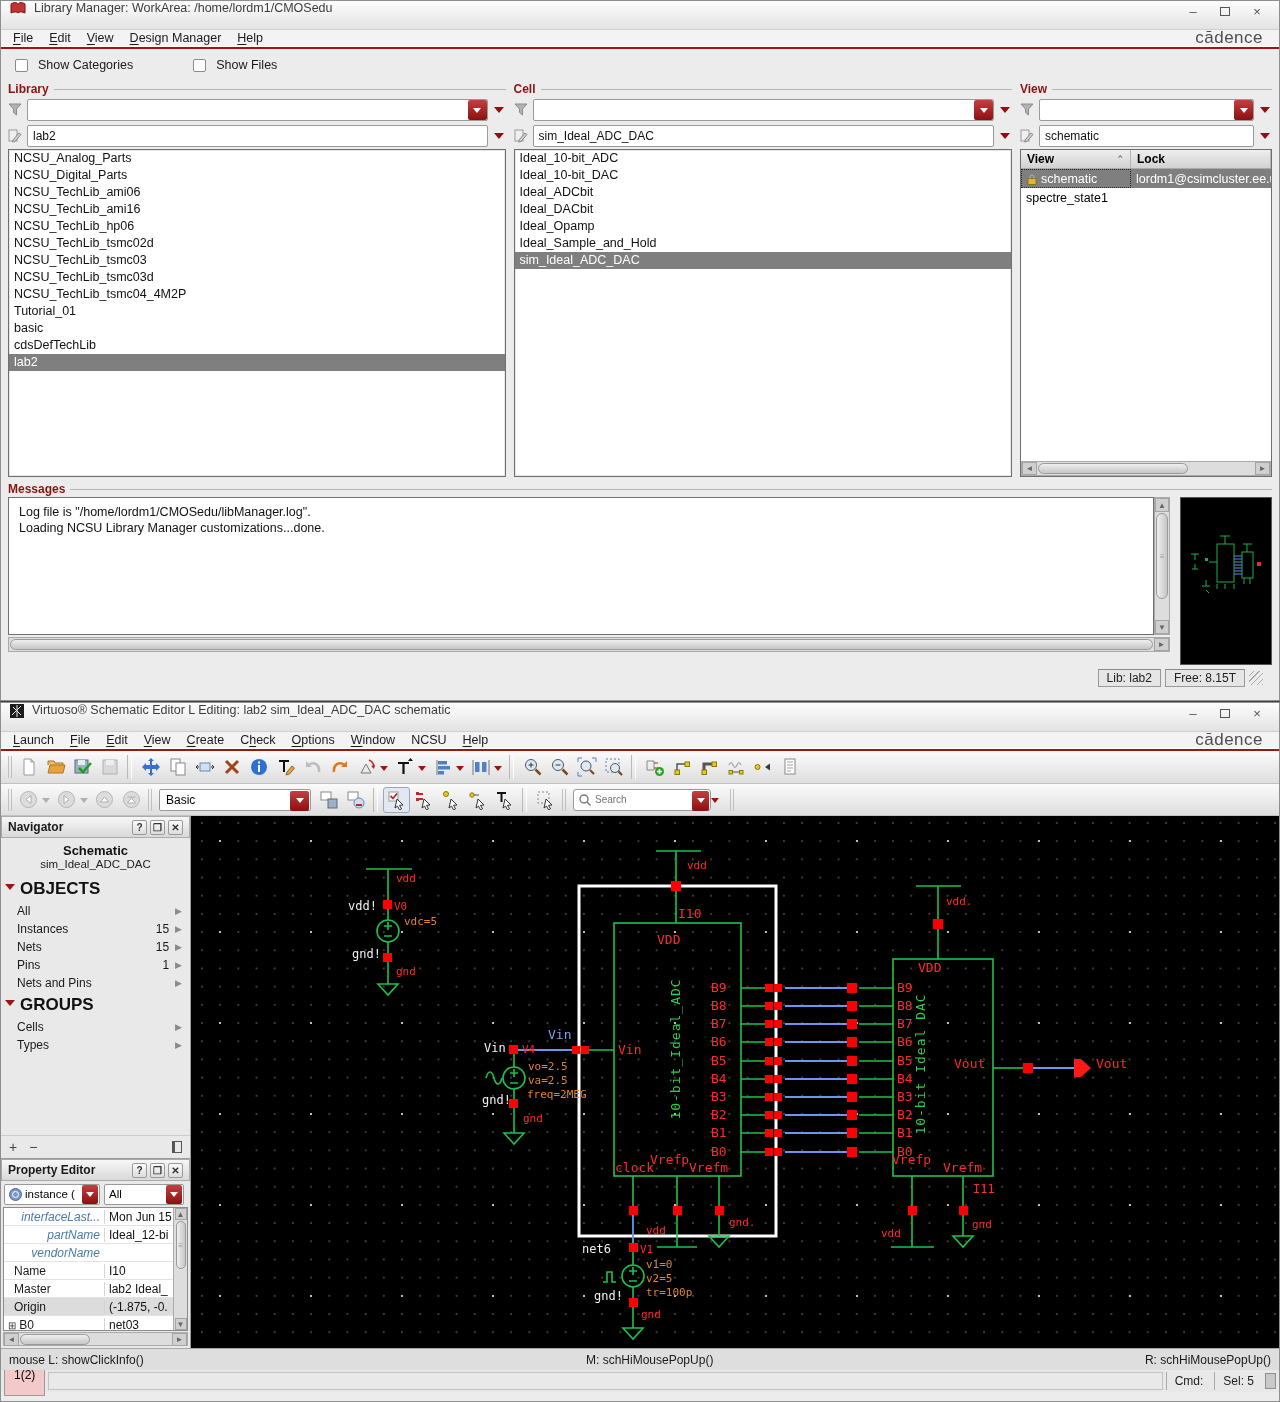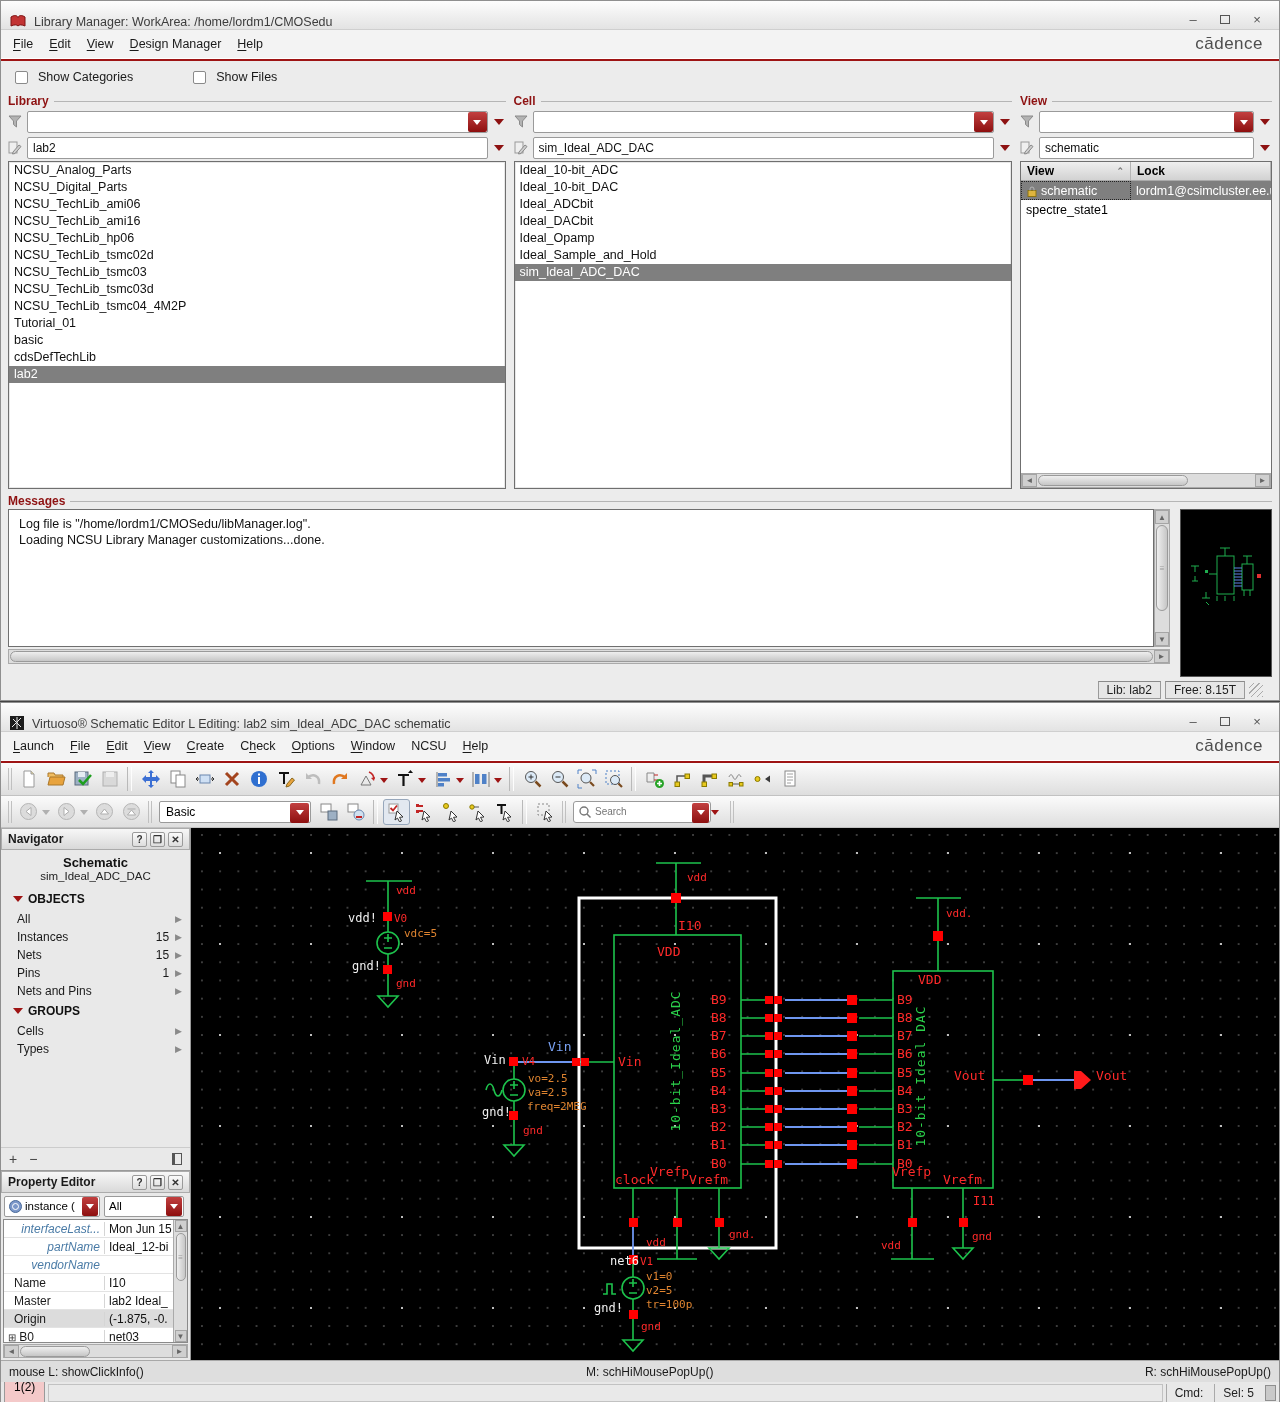--- a/index.html
+++ b/index.html
@@ -1,24 +1,24 @@
 <!DOCTYPE html>
 <html><head>
 <meta charset="utf-8">
 <style>
   *{margin:0;padding:0;box-sizing:border-box;font-family:"Liberation Sans",sans-serif}
   html,body{width:1280px;height:1402px;background:#444;overflow:hidden}
   .win{position:absolute;left:0;width:1280px;background:#ececec;border:1px solid #8f8f8f}
   
-  .titlebar{height:29px;background:linear-gradient(#fdfdfd,#e3e3e3);display:flex;align-items:flex-end;gap:7px;padding:0 8px;border-bottom:1px solid #cfcfcf}
+  .titlebar{height:29px;background:linear-gradient(#fdfdfd,#e3e3e3);display:flex;align-items:flex-start;gap:7px;padding:0 8px;border-bottom:1px solid #cfcfcf}
   .titlebar .ttl{font-size:12.5px;color:#3c3c3c}
   .winbtns{margin-left:auto;display:flex;gap:4px}
   .wbtn{width:28px;height:20px;display:flex;align-items:center;justify-content:center;color:#555;font-size:13px;cursor:default}
   .maxglyph{width:10px;height:9px;border:1px solid #555}
-  .menubar{height:28px;background:#f3f3f3;display:flex;align-items:center;padding:0 4px}
+  .menubar{height:16px;background:#f3f3f3;display:flex;align-items:center;padding:0 4px}
   .mitem{padding:3px 8px;font-size:12.5px;color:#1a1a1a;white-space:nowrap}
   .mitem u{text-underline-offset:2px}
   .cadlogo{margin-left:auto;padding-right:12px;font-size:17px;color:#4e4e4e;letter-spacing:.5px}
   .redbar{height:3px;background:#9e1414;border-top:1px solid #fff}
   .sunkbox{border:1px solid #9a9a9a;border-top-color:#8a8a8a;background:#e6e6e6;font-size:12px;color:#222;padding:1px 8px;white-space:nowrap}
   
   .checkrow{height:32px;display:flex;align-items:center;gap:10px;padding:0 14px}
   .cb{width:13px;height:13px;border:1px solid #8a8a8a;background:#fff;border-radius:2px}
   .cblab{font-size:12.5px;margin-right:50px;color:#1a1a1a}
   .lm-panels{display:flex;gap:8px;padding:0 7px;height:398px}
@@ -75,21 +75,21 @@
   .searchbox input{border:none;outline:none;width:85px;font-size:10px;color:#333;background:transparent}
   .vbody{display:flex;height:532px}
   .dock{width:190px;background:#e9e9e9;border-right:1px solid #9a9a9a;display:flex;flex-direction:column}
   .dhead{height:22px;background:linear-gradient(#f7f7f7,#d9d9d9);border:1px solid #ababab;display:flex;align-items:center;padding:0 6px;font-size:12px;font-weight:bold;color:#1a1a1a;gap:4px}
   .dhbtns{margin-left:auto;display:flex;gap:3px}
   .dhb{width:15px;height:15px;border:1px solid #9a9a9a;background:linear-gradient(#fafafa,#ddd);font-size:10px;display:flex;align-items:center;justify-content:center;color:#333;border-radius:2px}
   .navpane{height:342px;display:flex;flex-direction:column}
   .navdoc{text-align:center;padding:5px 2px 6px}
   .navdoc .t1{font-size:13px;font-weight:bold;color:#111}
   .navdoc .t2{font-size:11.5px;color:#222}
-  .sechead{display:flex;align-items:center;gap:5px;padding:3px 12px;font-size:12px;font-weight:bold;color:#111}
+  .sechead{display:flex;gap:5px;padding:3px 4px;font-size:17px;font-weight:bold;color:#111}
   .sechead:before{content:"";border:5px solid transparent;border-top:6px solid #9e1414;margin-top:5px}
   .navrow{display:flex;align-items:center;padding:2px 8px 2px 16px;font-size:12px;color:#1a1a1a}
   .navrow .cnt{margin-left:auto;padding-right:6px}
   .navrow .arr{color:#8a8a8a;font-size:9px}
   .navbottom{margin-top:auto;display:flex;align-items:center;padding:3px 8px;border-top:1px solid #ccc}
   .navbottom .pm{font-size:14px;color:#444;margin-right:12px}
   .navbottom .colicon{margin-left:auto;width:10px;height:12px;border:1px solid #555;border-left-width:3px}
   .proppane{flex:1;display:flex;flex-direction:column;border-top:1px solid #9a9a9a;overflow:hidden}
   .pecombos{display:flex;align-items:center;gap:4px;padding:2px 3px;height:26px}
   .pecombo{position:relative;height:21px;background:#fff;border:1px solid #9a9a9a;border-radius:2px;display:flex;align-items:center;font-size:11.5px;padding-left:4px;gap:3px;overflow:hidden}
@@ -937,21 +937,21 @@
           <span class="slabel red" style="left: 520px; top: 256px; font-size: 13px;">B4</span>
           <span class="slabel red" style="left: 520px; top: 274px; font-size: 13px;">B3</span>
           <span class="slabel red" style="left: 520px; top: 292px; font-size: 13px;">B2</span>
           <span class="slabel red" style="left: 520px; top: 310px; font-size: 13px;">B1</span>
           <span class="slabel red" style="left: 520px; top: 329px; font-size: 13px;">B0</span>
           <span class="slabel red" style="left: 424px; top: 345px; font-size: 13px;">clock</span>
           <span class="slabel red" style="left: 459px; top: 337px; font-size: 13px;">Vrefp</span>
           <span class="slabel red" style="left: 498px; top: 345px; font-size: 13px;">Vrefm</span>
           <span class="slabel red" style="left: 455px; top: 409px;">vdd</span>
           <span class="slabel red" style="left: 538px; top: 401px;">gnd.</span>
-          <span class="slabel white" style="left: 419px; top: 427px; font-size: 12px; text-align: right;">net6</span>
+          <span class="slabel white" style="left: 391px; top: 427px; font-size: 12px; text-align: right;">net6</span>
           <span class="slabel red" style="left: 449px; top: 428px;">V1</span>
           <span class="slabel orange" style="left: 455px; top: 443px;">v1=0</span>
           <span class="slabel orange" style="left: 455px; top: 457px;">v2=5</span>
           <span class="slabel orange" style="left: 455px; top: 471px;">tr=100p</span>
           <span class="slabel white" style="left: 403px; top: 474px; font-size: 12px;">gnd!</span>
           <span class="slabel red" style="left: 450px; top: 493px;">gnd</span>
           <span class="slabel red" style="left: 755px; top: 80px;">vdd.</span>
           <span class="slabel red" style="left: 727px; top: 145px; font-size: 13px;">VDD</span>
           <span class="slabel red" style="left: 706px; top: 165px; font-size: 13px;">B9</span>
           <span class="slabel red" style="left: 706px; top: 183px; font-size: 13px;">B8</span>

